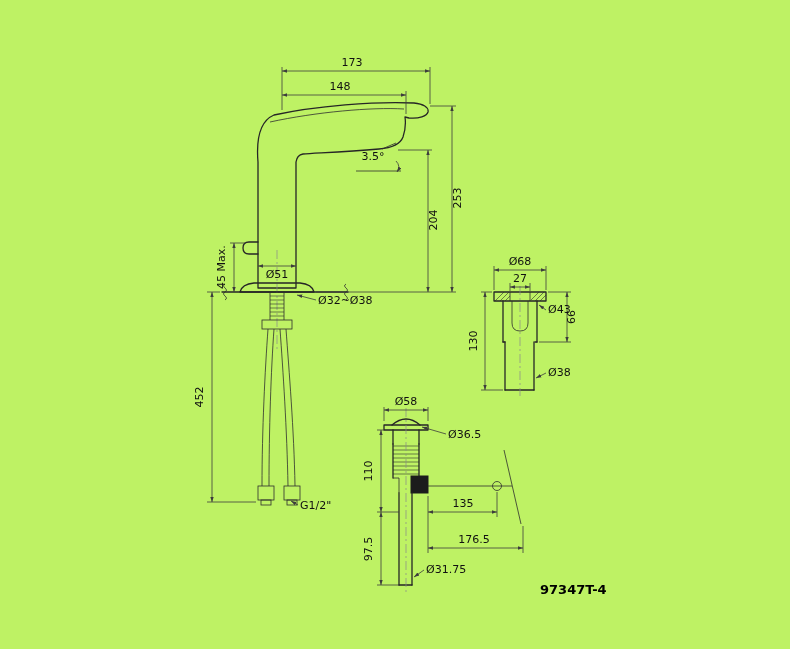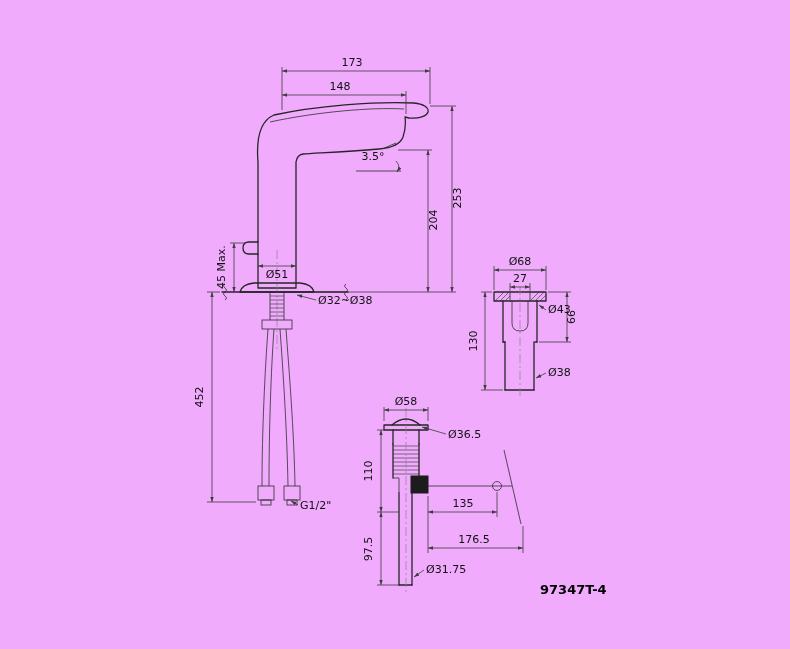--- a/index.html
+++ b/index.html
@@ -1,16 +1,16 @@
 <!DOCTYPE html>
 <html><head>
 <meta charset="utf-8">
 <style>
   html,body{margin:0;padding:0;background:#ffffff;}
-  .sheet{position:relative;width:790px;height:649px;background:#f0abfc;overflow:hidden;
+  .sheet{position:relative;width:790px;height:649px;background:#bef264;overflow:hidden;
          font-family:"DejaVu Sans","Liberation Sans",sans-serif;}
   svg{position:absolute;left:0;top:0;}
   .part{fill:none;stroke:#262626;stroke-width:1.3;stroke-linecap:round;stroke-linejoin:round;}
   .thin{fill:none;stroke:#2e2e2e;stroke-width:.8;}
   .hatch{fill:none;stroke:#2e2e2e;stroke-width:.6;}
   .dim{fill:none;stroke:#3c3c3c;stroke-width:.8;}
   .cl{fill:none;stroke:#8a8a8a;stroke-width:.7;stroke-dasharray:9 3 2 3;}
   .dark{fill:#1c1c1c;stroke:#1c1c1c;}
   text{font-size:11px;fill:#111;}
   .mid{text-anchor:middle;}

